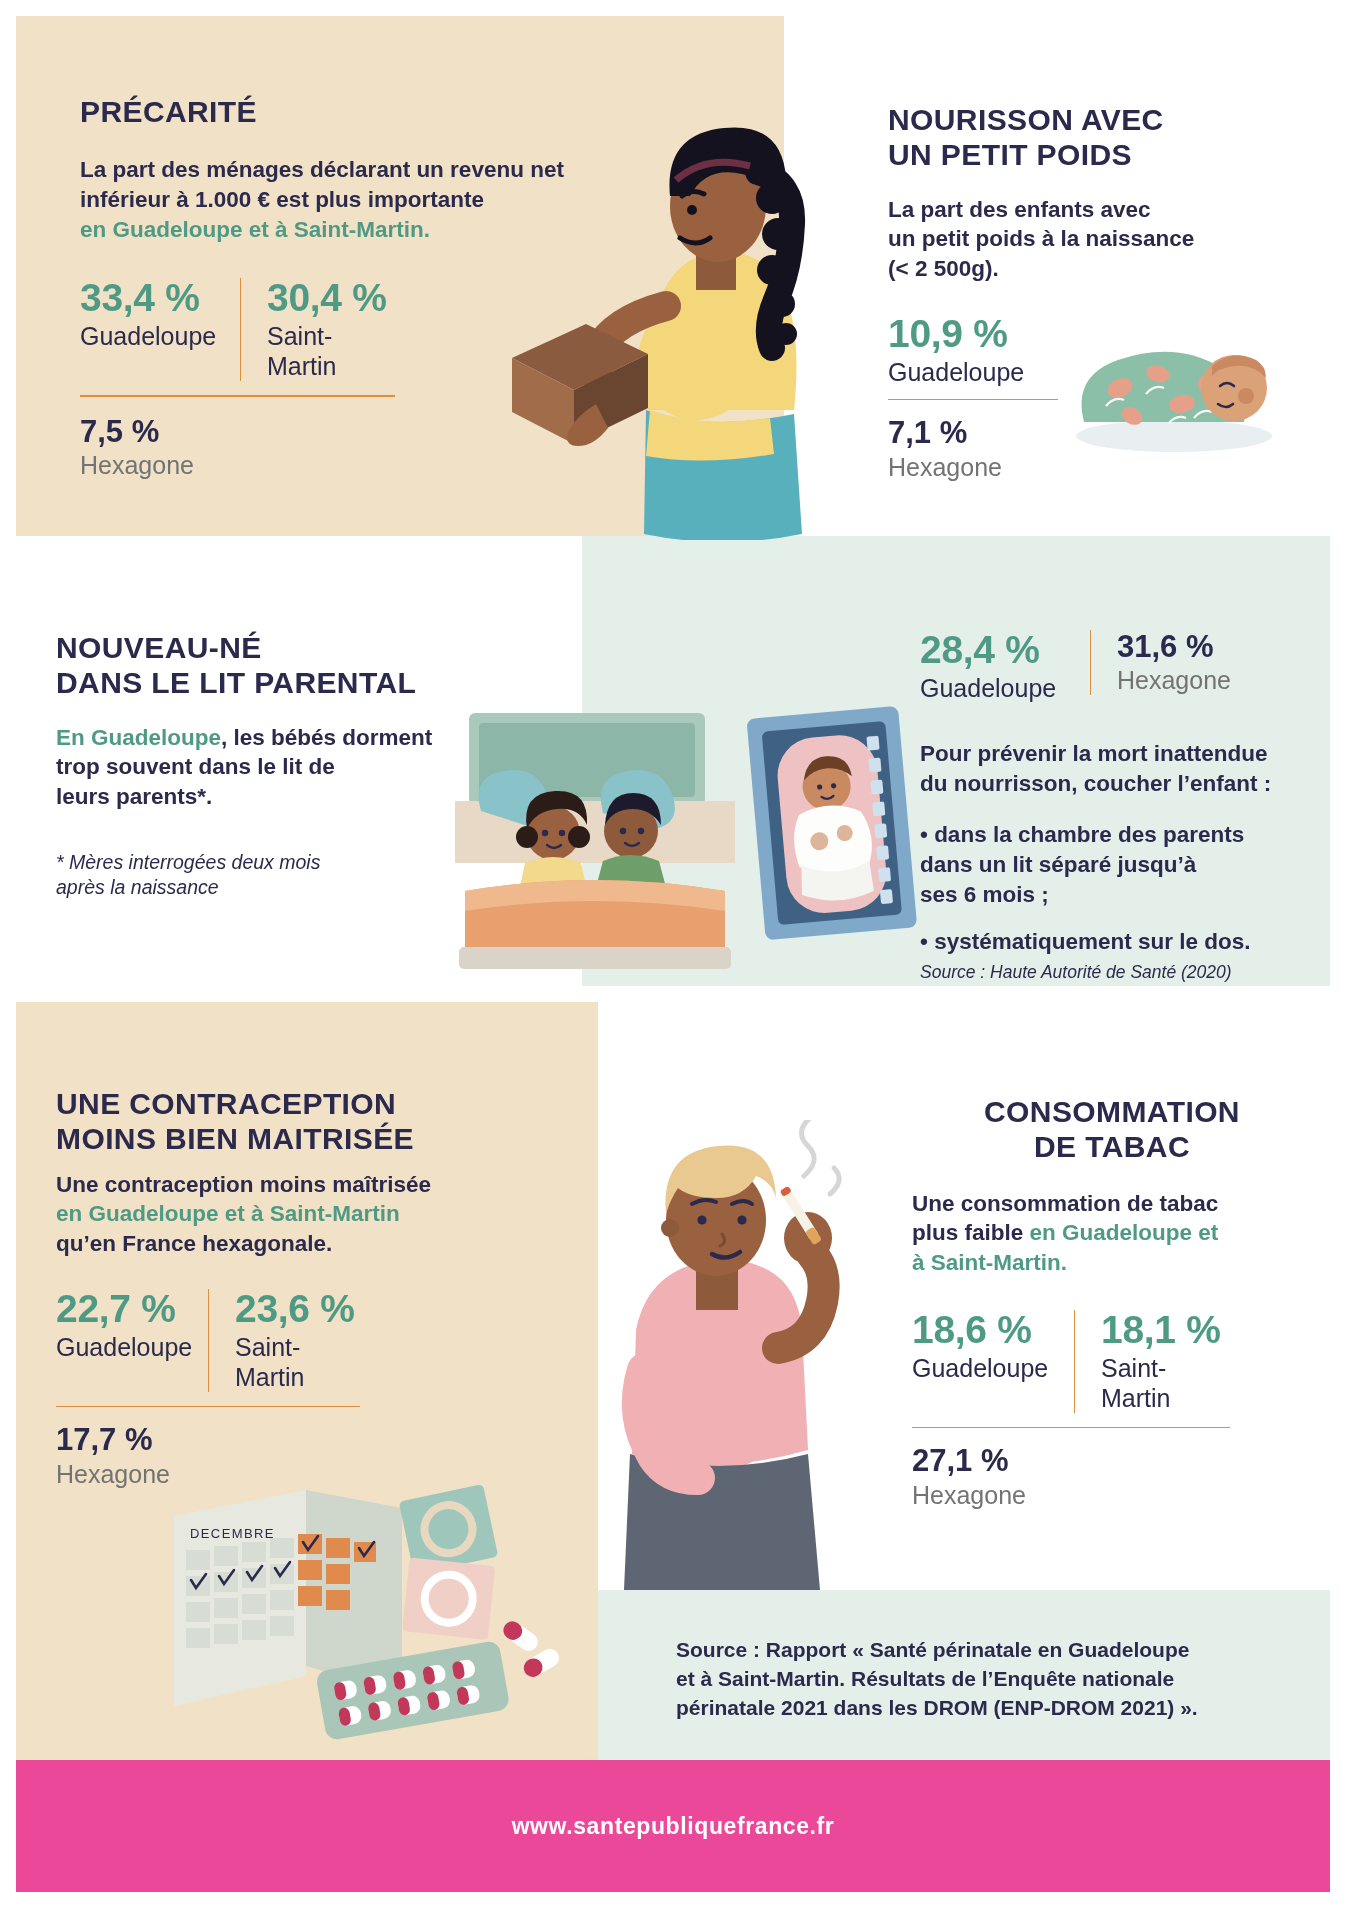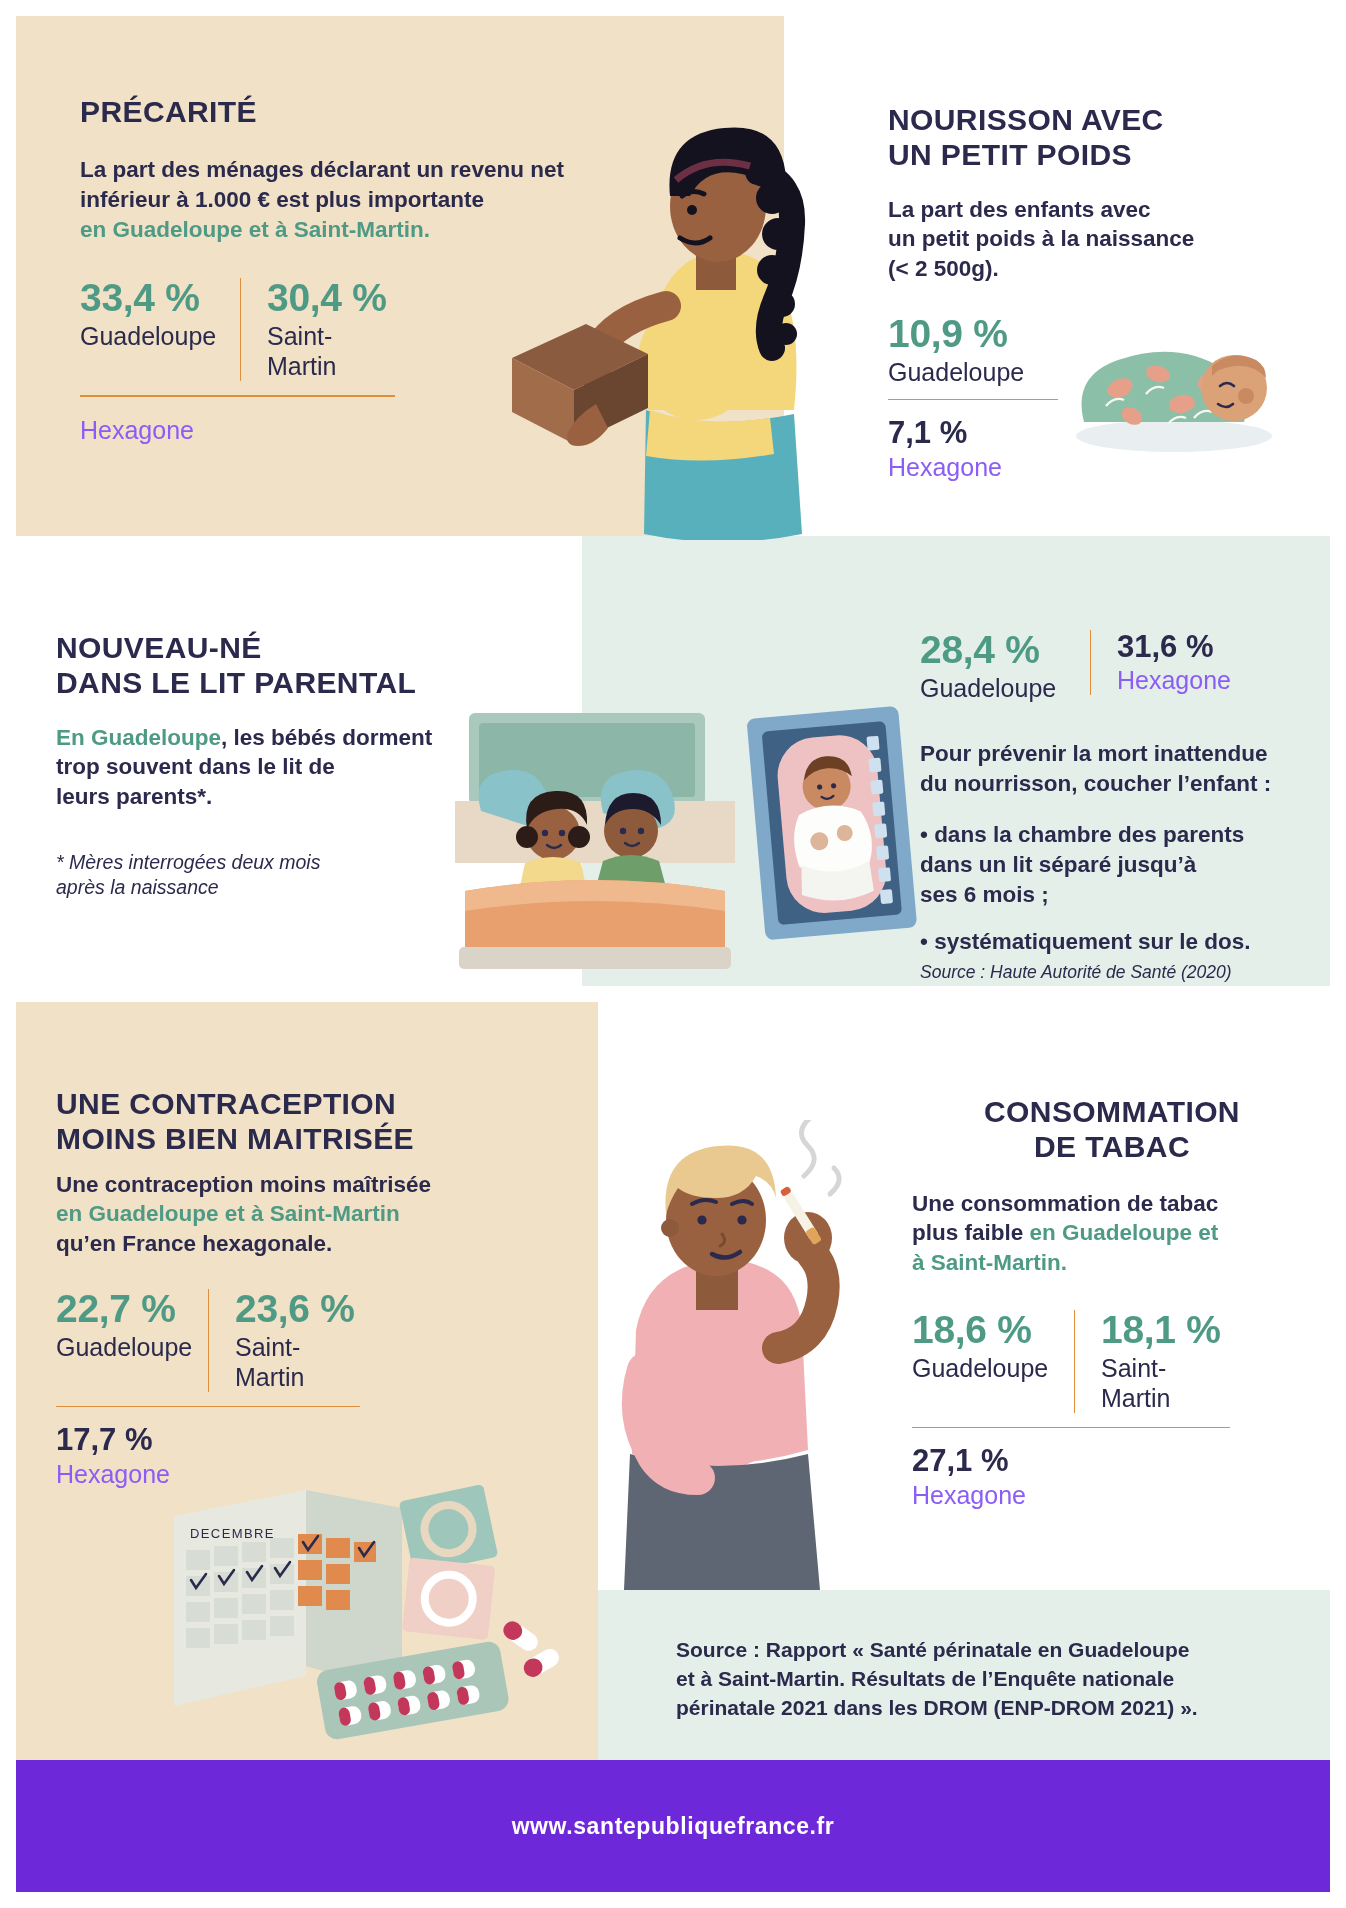--- a/index.html
+++ b/index.html
@@ -52,21 +52,21 @@
     line-height: 1.2;
     margin-top: 2px;
   }
   .stat-dark {
     color: #2b2a4c;
     font-weight: bold;
     font-size: 31px;
     line-height: 1.08;
   }
   .stat-dark-label {
-    color: #8b5cf6;
+    color: #737373;
     font-size: 25px;
     line-height: 1.2;
     margin-top: 2px;
   }
 
   .pair { display: flex; align-items: flex-start; }
   .pair .cell { padding-right: 26px; }
   .pair .cell + .cell { padding-left: 26px; border-left: 1.6px solid #dd8f3e; }
 
   .rule-h { height: 1.6px; background: #dd8f3e; }
@@ -82,21 +82,21 @@
     font-style: italic;
     font-size: 17.5px;
     line-height: 1.3;
   }
 
   
   .footer {
     position: absolute;
     left: 16px; top: 1760px;
     width: 1314px; height: 132px;
-    background: #6d28d9;
+    background: #ec4899;
     display: flex; align-items: center; justify-content: center;
   }
   .footer span {
     color: #ffffff;
     font-weight: bold;
     font-size: 23px;
     letter-spacing: 0.6px;
   }
 
   
@@ -133,20 +133,21 @@
       </div>
       <div class="cell" style="width:180px;">
         <div class="stat-big">30,4 %</div>
         <div class="stat-label">Saint-Martin</div>
       </div>
     </div>
 
     <div class="rule-h" style="width:315px; margin-top:14px;"></div>
 
     <div style="margin-top:18px;">
+      <div class="stat-dark">7,5 %</div>
       <div class="stat-dark-label">Hexagone</div>
     </div>
   </div>
 
   <svg class="illus" style="left:500px; top:110px;" width="330" height="430" viewBox="0 0 330 430">
 
     <path d="M148 300 q-4 -80 16 -120 q18 -36 56 -38 q46 -2 64 40 q18 42 10 118 z" fill="#f4d77a"></path>
 
     <ellipse cx="196" cy="250" rx="58" ry="60" fill="#f4d77a"></ellipse>
 

